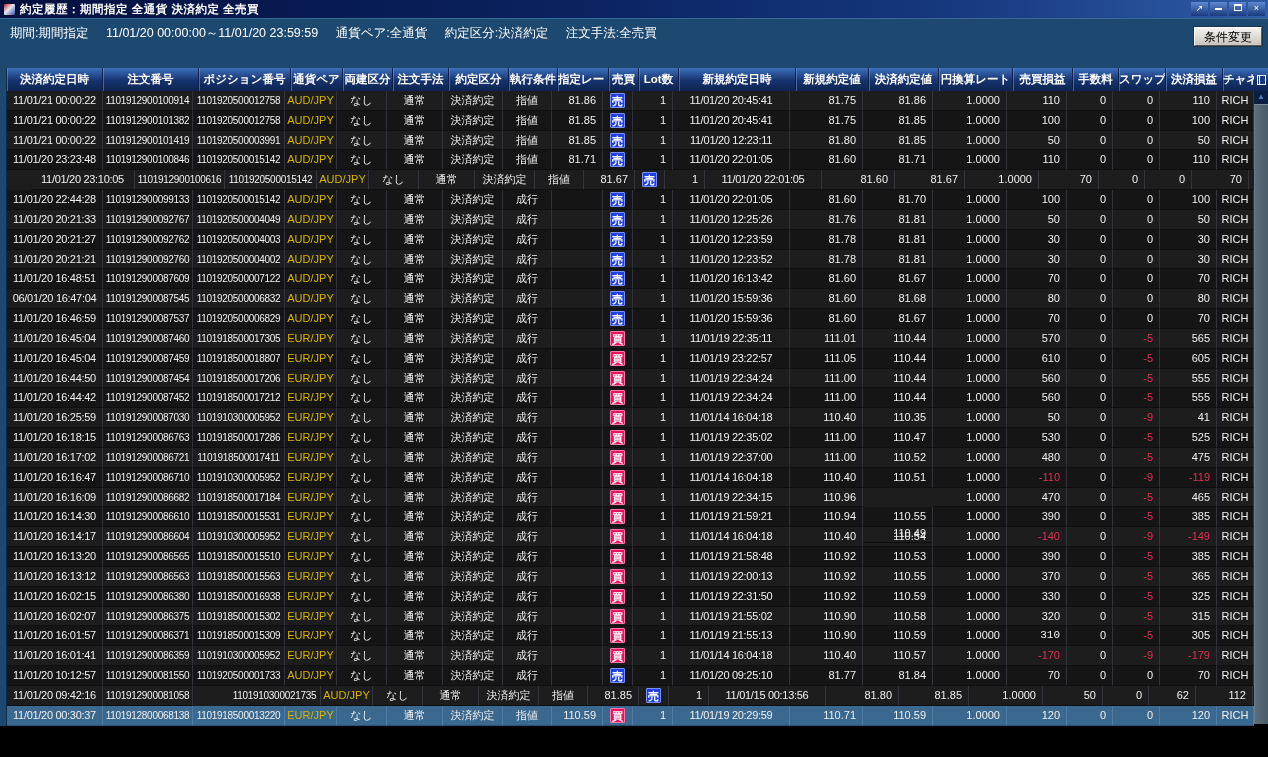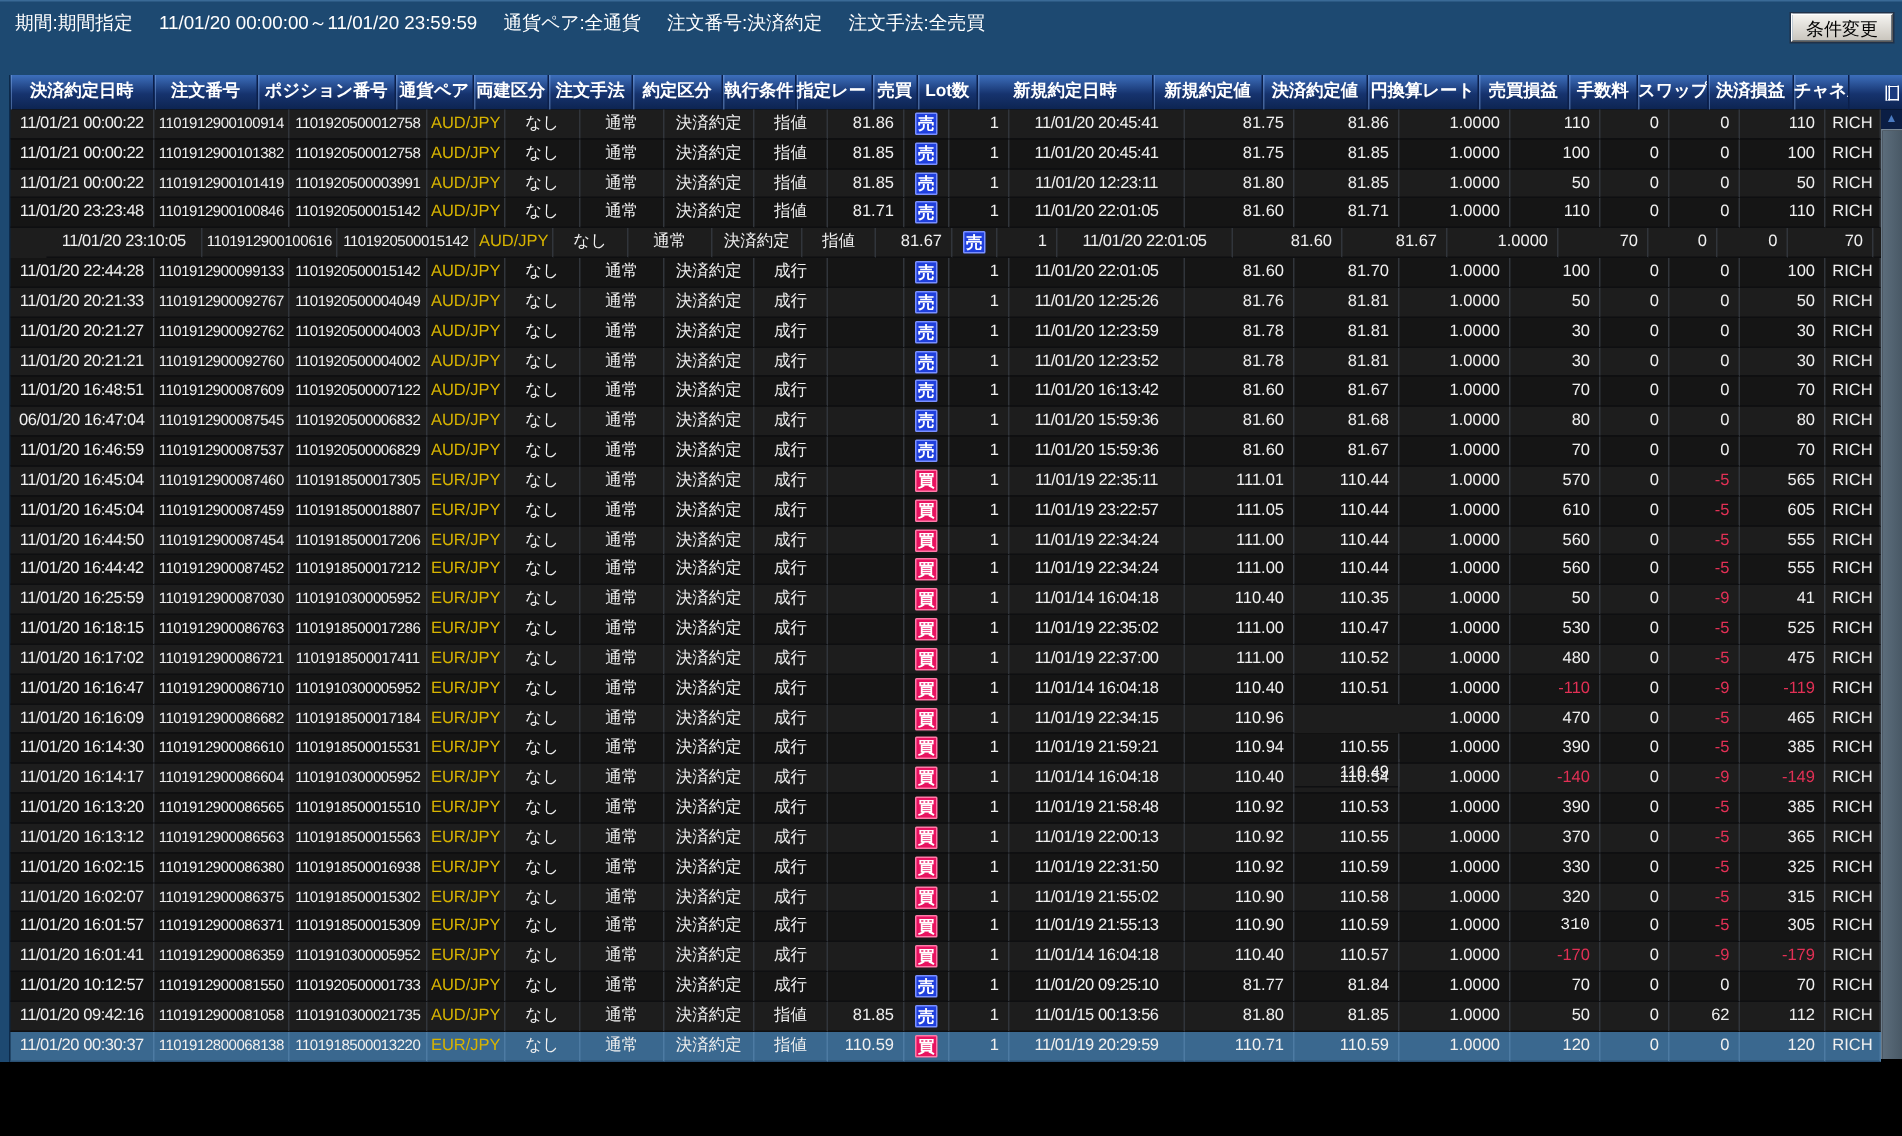--- a/index.html
+++ b/index.html
@@ -65,38 +65,48 @@
   .col-settings-btn { height:23px; background:linear-gradient(#3d6fbc,#16336e 55%,#0d2451); display:flex; align-items:center; justify-content:center; }
   .col-settings-glyph { width:9px; height:10px; border:1px solid #fff; border-left:3px double #fff; background:#1a3a7e; }
   .scroll-up { height:13px; background:#0b1e44; color:#4a7ac0; font-size:8px; line-height:12px; text-align:center; }
   .scroll-thumb { height:620px; background:linear-gradient(90deg,#5c6d7c,#495966); border-top:1px solid #7a8a98; border-left:1px solid #6b7b89; }
 </style>
 </head>
 <body>
 
 <div class="window">
 
+  <div class="titlebar">
+    <span class="app-icon"></span>
+    <span class="title-text">約定履歴：期間指定 全通貨 決済約定 全売買</span>
+    <div class="win-controls">
+      <div class="ctl-btn"><span class="ctl-glyph">↗</span></div>
+      <div class="ctl-btn"><span class="ctl-glyph glyph-min"></span></div>
+      <div class="ctl-btn"><span class="ctl-glyph glyph-max"></span></div>
+      <div class="ctl-btn"><span class="ctl-glyph">×</span></div>
+    </div>
+  </div>
 
   <div class="toolbar">
     <div class="tb-line1">
       <span>期間:期間指定</span>
       <span>11/01/20 00:00:00～11/01/20 23:59:59</span>
       <span>通貨ペア:全通貨</span>
-      <span>注文番号:決済約定</span>
+      <span>約定区分:決済約定</span>
       <span>注文手法:全売買</span>
     </div>
     <button class="gray-btn condition-btn">条件変更</button>
   </div>
 
   <div class="table-zone">
     <div class="left-frame"></div>
     <div class="grid">
       <div class="grid-header" id="thead">
           <div class="hcell" style="width: 96px;">決済約定日時</div>
-          <div class="hcell" style="width: 69px;">注文番号</div>
+          <div class="hcell" style="width: 96px;">注文番号</div>
           <div class="hcell" style="width: 92px;">ポジション番号</div>
           <div class="hcell" style="width: 52px;">通貨ペア</div>
           <div class="hcell" style="width: 50px;">両建区分</div>
           <div class="hcell" style="width: 56px;">注文手法</div>
           <div class="hcell" style="width: 60px;">約定区分</div>
           <div class="hcell" style="width: 49px;">執行条件</div>
           <div class="hcell" style="width: 51px;">指定レート</div>
           <div class="hcell" style="width: 30px;">売買</div>
           <div class="hcell" style="width: 40px;">Lot数</div>
           <div class="hcell" style="width: 117px;">新規約定日時</div>
@@ -766,21 +776,21 @@
             <div class="tcell al-r" style="width: 74px;">1.0000</div>
             <div class="tcell al-r" style="width: 60px;">70</div>
             <div class="tcell al-r" style="width: 46px;">0</div>
             <div class="tcell al-r" style="width: 47px;">0</div>
             <div class="tcell al-r" style="width: 57px;">70</div>
             <div class="tcell al-c" style="width: 37px;">RICH</div>
           </div>
           <div class="trow">
             <div class="tcell al-c datec" style="width: 96px;">11/01/20 09:42:16</div>
             <div class="tcell al-c num-id" style="width: 90px;">1101912900081058</div>
-            <div class="tcell al-c num-id" style="width: 92px;">1101910300021735</div>
+            <div class="tcell al-c num-id" style="width: 92px; margin-left: 36px;">1101910300021735</div>
             <div class="tcell al-c pair" style="width: 52px;">AUD/JPY</div>
             <div class="tcell al-c" style="width: 50px;">なし</div>
             <div class="tcell al-c" style="width: 56px;">通常</div>
             <div class="tcell al-c" style="width: 60px;">決済約定</div>
             <div class="tcell al-c" style="width: 49px;">指値</div>
             <div class="tcell al-r" style="width: 51px;">81.85</div>
             <div class="tcell al-c" style="width: 30px;"><span class="side-badge side-sell">売</span></div>
             <div class="tcell al-r" style="width: 40px;">1</div>
             <div class="tcell al-c datec" style="width: 117px;">11/01/15 00:13:56</div>
             <div class="tcell al-r" style="width: 73px;">81.80</div>

